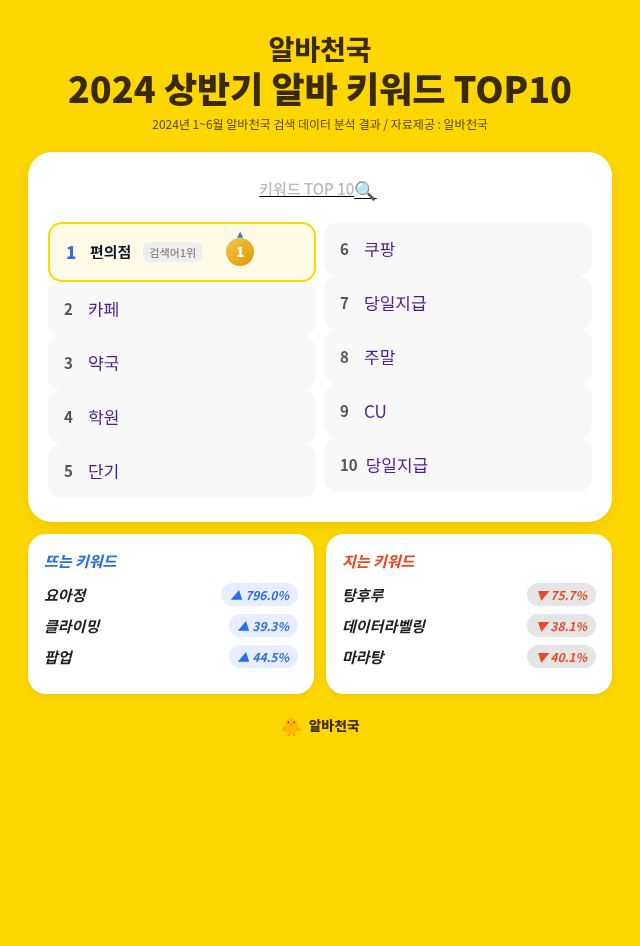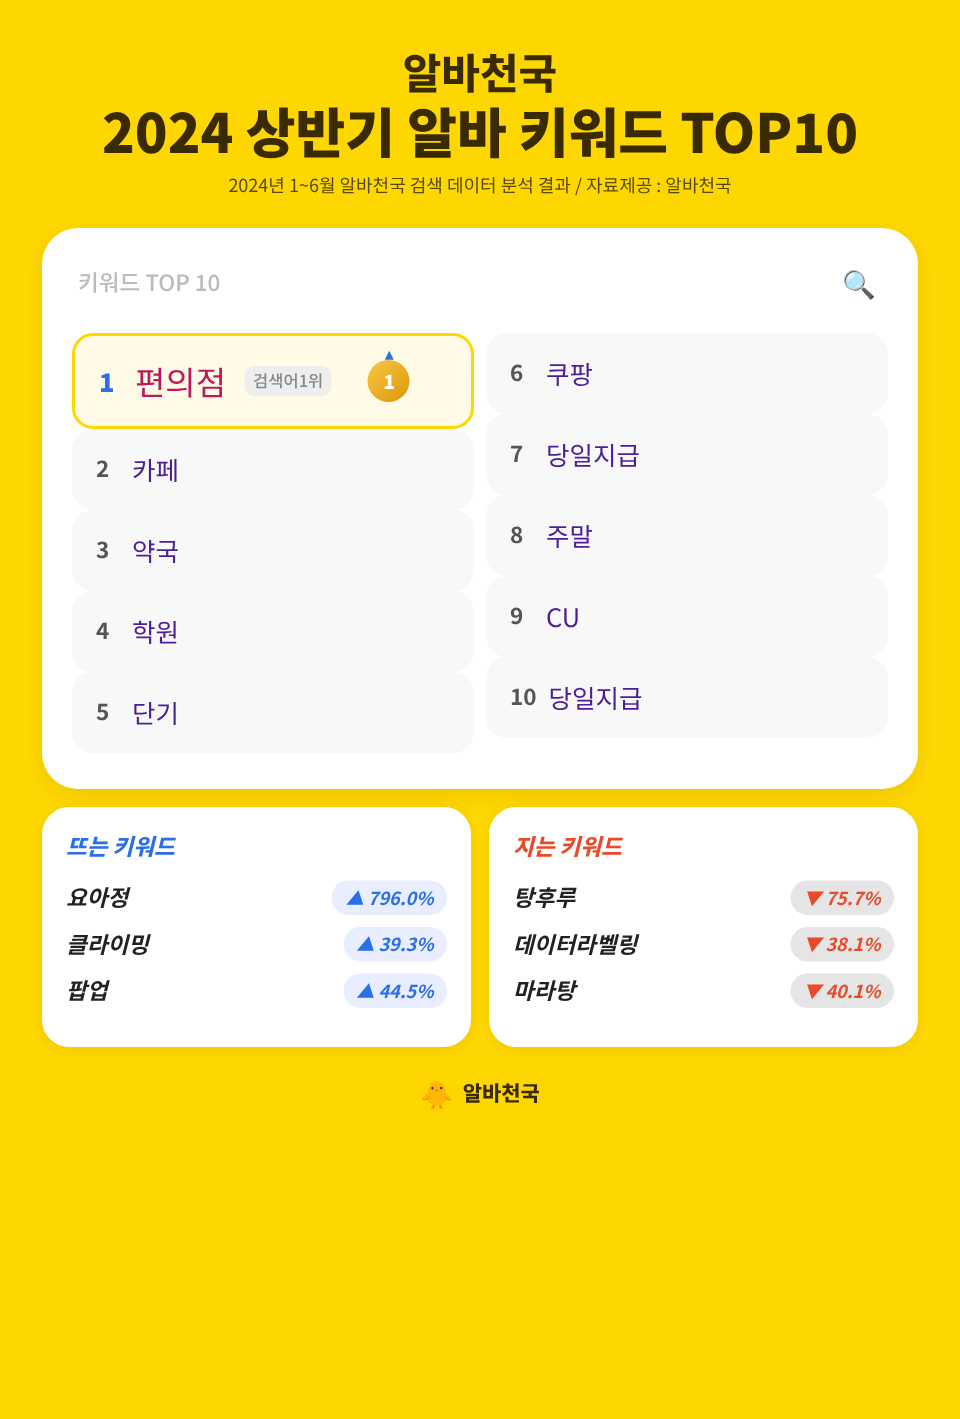--- a/index.html
+++ b/index.html
@@ -37,23 +37,24 @@
     .card {
       background: #fff;
       border-radius: 24px;
       width: 100%;
       padding: 20px 20px 24px;
       box-shadow: 0 4px 16px rgba(0,0,0,0.08);
     }
     .search-bar {
       display: flex;
       align-items: center;
-      justify-content: space-between;
+      justify-content: center;
       padding: 4px 8px 8px 4px;
       margin-bottom: 12px;
+      text-decoration: underline;
     }
     .search-label {
       font-size: 15px;
       color: #bbb;
       font-weight: 500;
     }
     .search-icon {
       font-size: 18px;
       color: #bbb;
     }
@@ -85,23 +86,23 @@
       color: #2a6fe8;
       font-size: 17px;
       font-weight: 900;
     }
     .keyword-text {
       font-size: 17px;
       font-weight: 400;
       color: #4c1d95;
     }
     .rank1-text {
-      font-size: 22px;
-      font-weight: 400;
-      color: #be185d;
+      font-size: 15px;
+      font-weight: 700;
+      color: #0f172a;
     }
     .rank1-badge-area {
       display: flex;
       align-items: center;
       gap: 24px;
       margin-left: 4px;
     }
     .rank1-label {
       font-size: 11px;
       color: #888;

